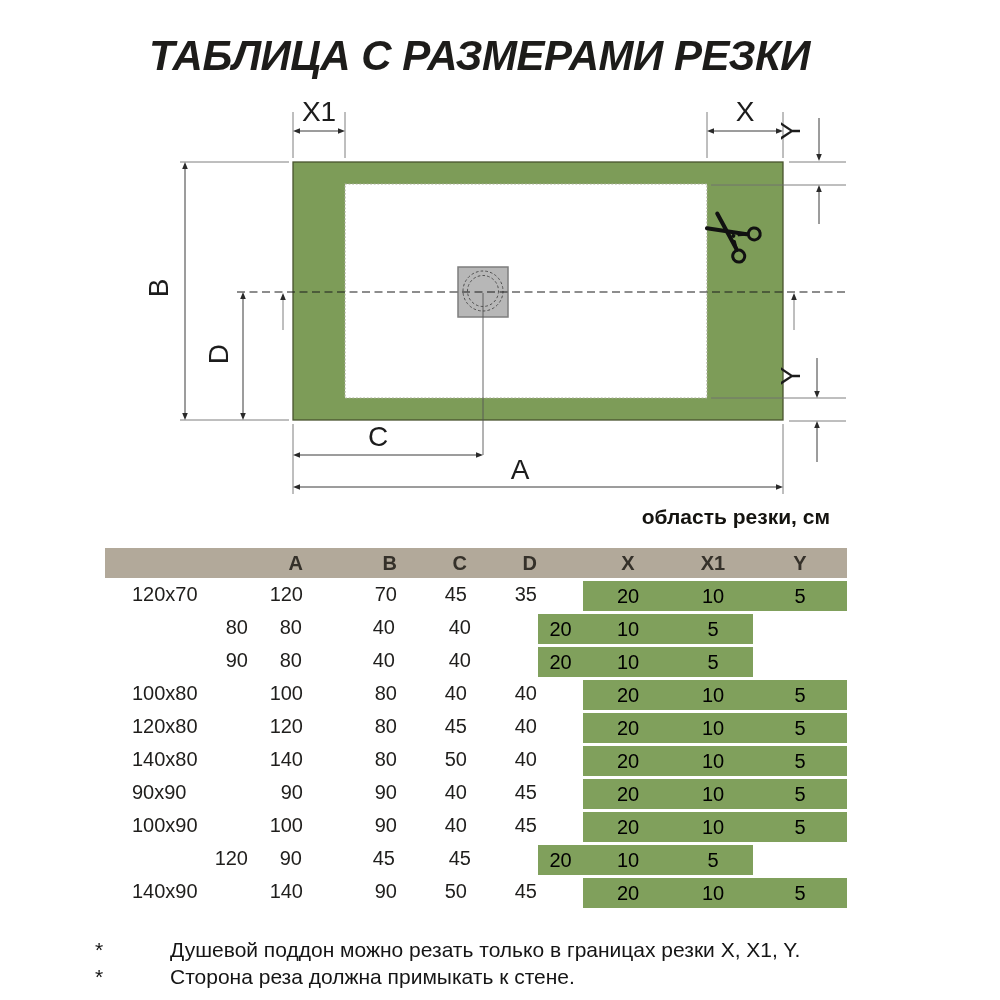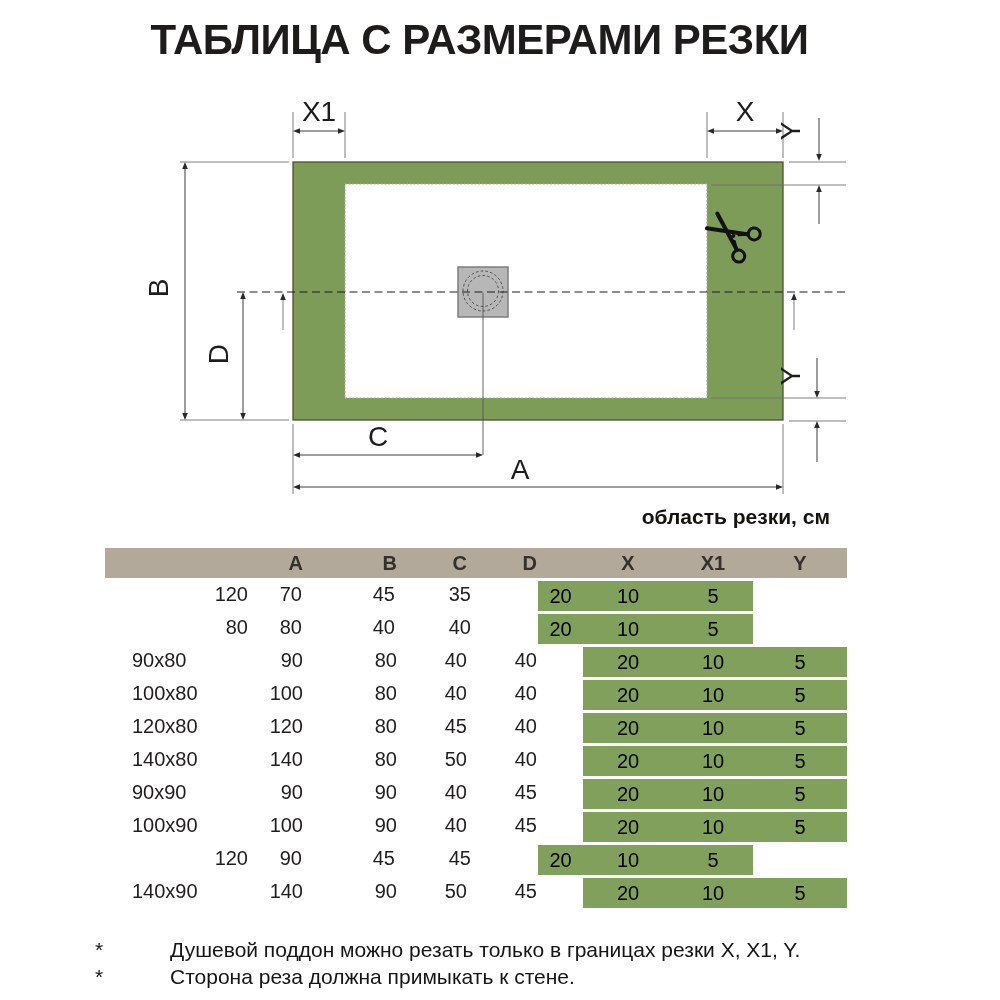--- a/index.html
+++ b/index.html
@@ -1,20 +1,20 @@
 <!DOCTYPE html>
 <html style="--tray_green: #7d9c58; --tray_border: #49542f; --cell_green: #80a05c; --header_beige: #b2a99a; --drain_gray: #b7b7b7;"><head>
 <meta charset="utf-8">
 <style>
   html,body{margin:0;padding:0;background:#fff;}
   body{width:1000px;height:1000px;position:relative;overflow:hidden;
        font-family:"Liberation Sans","DejaVu Sans",sans-serif;color:#1e1d1b;}
 
-  .page-title{position:absolute;top:16px;left:0;width:959px;text-align:center;
-    font-size:42px;font-weight:800;letter-spacing:-0.5px;color:#1d1c1a;white-space:nowrap;}
+  .page-title{position:absolute;top:32px;left:0;width:959px;text-align:center;
+    font-size:42px;font-weight:800;letter-spacing:-0.5px;color:#1d1c1a;white-space:nowrap;font-style:italic;}
 
   svg.diagram{position:absolute;left:0;top:0;}
   svg .dimline{stroke:#3a3a3a;stroke-width:1;fill:none;}
   svg .extline{stroke:#6f6f6f;stroke-width:0.9;fill:none;}
   svg .arrow{fill:#2a2a2a;stroke:none;}
   svg .dimtext{font-size:28px;fill:#1c1c1c;text-anchor:middle;font-weight:500;}
   .tray{fill:var(--tray_green,#7d9c58);stroke:var(--tray_border,#49542f);stroke-width:1.3;}
   .tray-inner{fill:#ffffff;stroke:#a9ad9a;stroke-width:1.2;stroke-dasharray:1.8 1.8;}
   .drain{fill:var(--drain_gray,#b7b7b7);stroke:#7e7e7e;stroke-width:1.5;}
   .drain-ring{fill:none;stroke:#4f4f4f;stroke-width:1;stroke-dasharray:2.6 2.2;}
@@ -151,41 +151,41 @@
     <div class="b">B</div>
     <div class="c">C</div>
     <div class="d">D</div>
     <div></div>
     <div class="g">X</div>
     <div class="g">X1</div>
     <div class="g">Y</div>
   </div>
   <div>
       <div class="grid trow">
+        <div class="cell name">120x70</div>
         <div class="cell a">120</div>
         <div class="cell b">70</div>
         <div class="cell c">45</div>
         <div class="cell d">35</div>
         <div class="cell sp"></div>
         <div class="cell green">20</div>
         <div class="cell green">10</div>
         <div class="cell green">5</div>
       </div>
       <div class="grid trow">
         <div class="cell a">80</div>
         <div class="cell b">80</div>
         <div class="cell c">40</div>
         <div class="cell d">40</div>
         <div class="cell sp"></div>
         <div class="cell green">20</div>
         <div class="cell green">10</div>
         <div class="cell green">5</div>
       </div>
       <div class="grid trow">
-        <div class="cell name">90x80</div>
         <div class="cell a">90</div>
         <div class="cell b">80</div>
         <div class="cell c">40</div>
         <div class="cell d">40</div>
         <div class="cell sp"></div>
         <div class="cell green">20</div>
         <div class="cell green">10</div>
         <div class="cell green">5</div>
       </div>
       <div class="grid trow">

